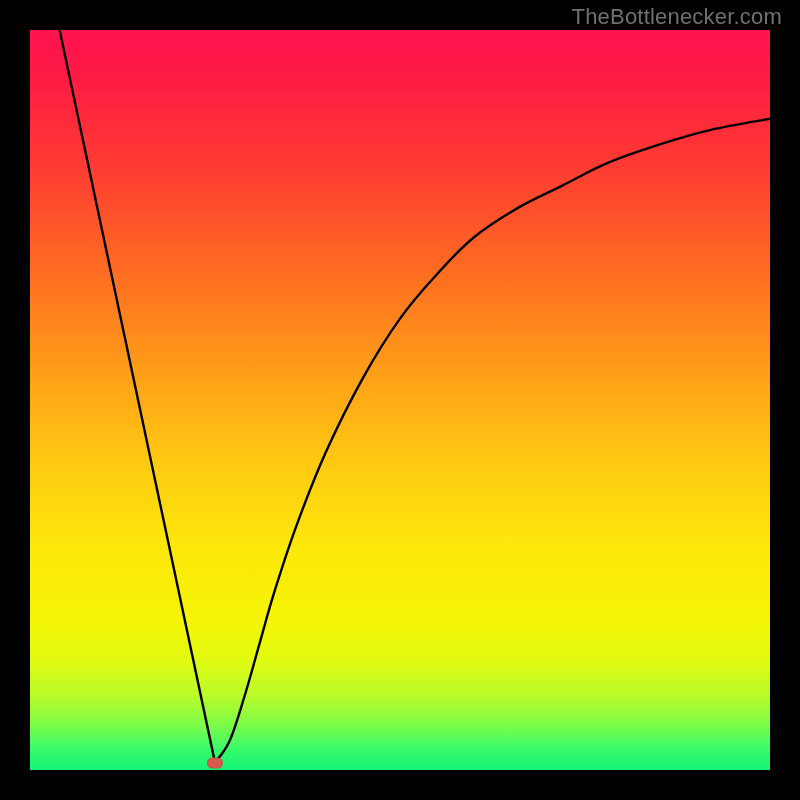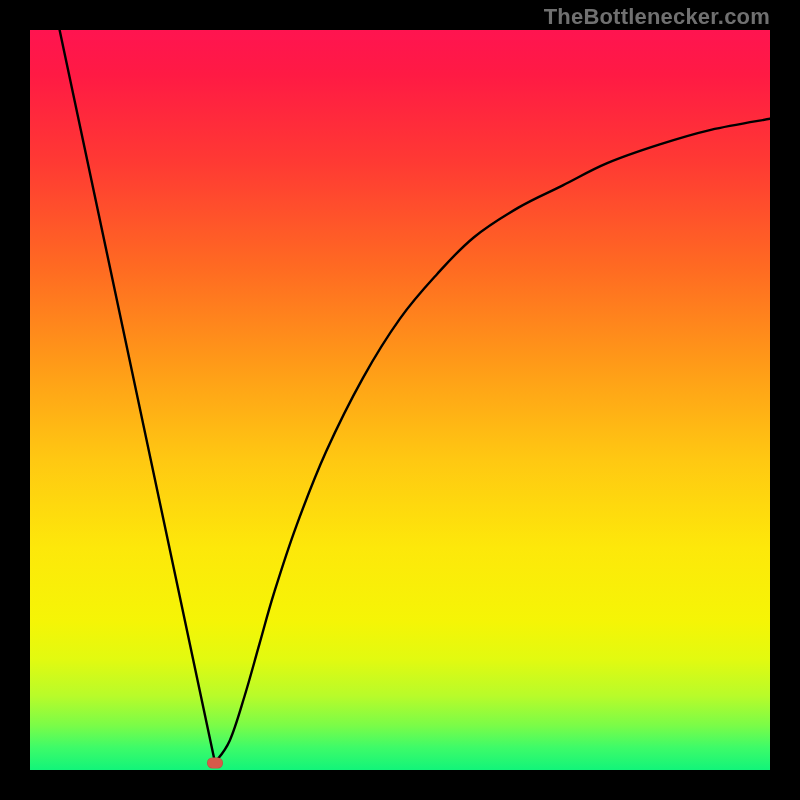--- a/index.html
+++ b/index.html
@@ -36,24 +36,24 @@
       #e2fa10 85%,
       #b8fb2a 90%,
       #7afc48 94%,
       #3dfb69 97%,
       #12f47a 100%
     );
   }
   .attribution {
     position: absolute;
     top: 4px;
-    right: 30px;
+    right: 18px;
     color: #707070;
     font-size: 22px;
-    font-weight: 700;
+    font-weight: 400;
     letter-spacing: 0.2px;
   }
   .curve {
     position: absolute;
     left: 0;
     top: 0;
     width: 740px;
     height: 740px;
     pointer-events: none;
   }

